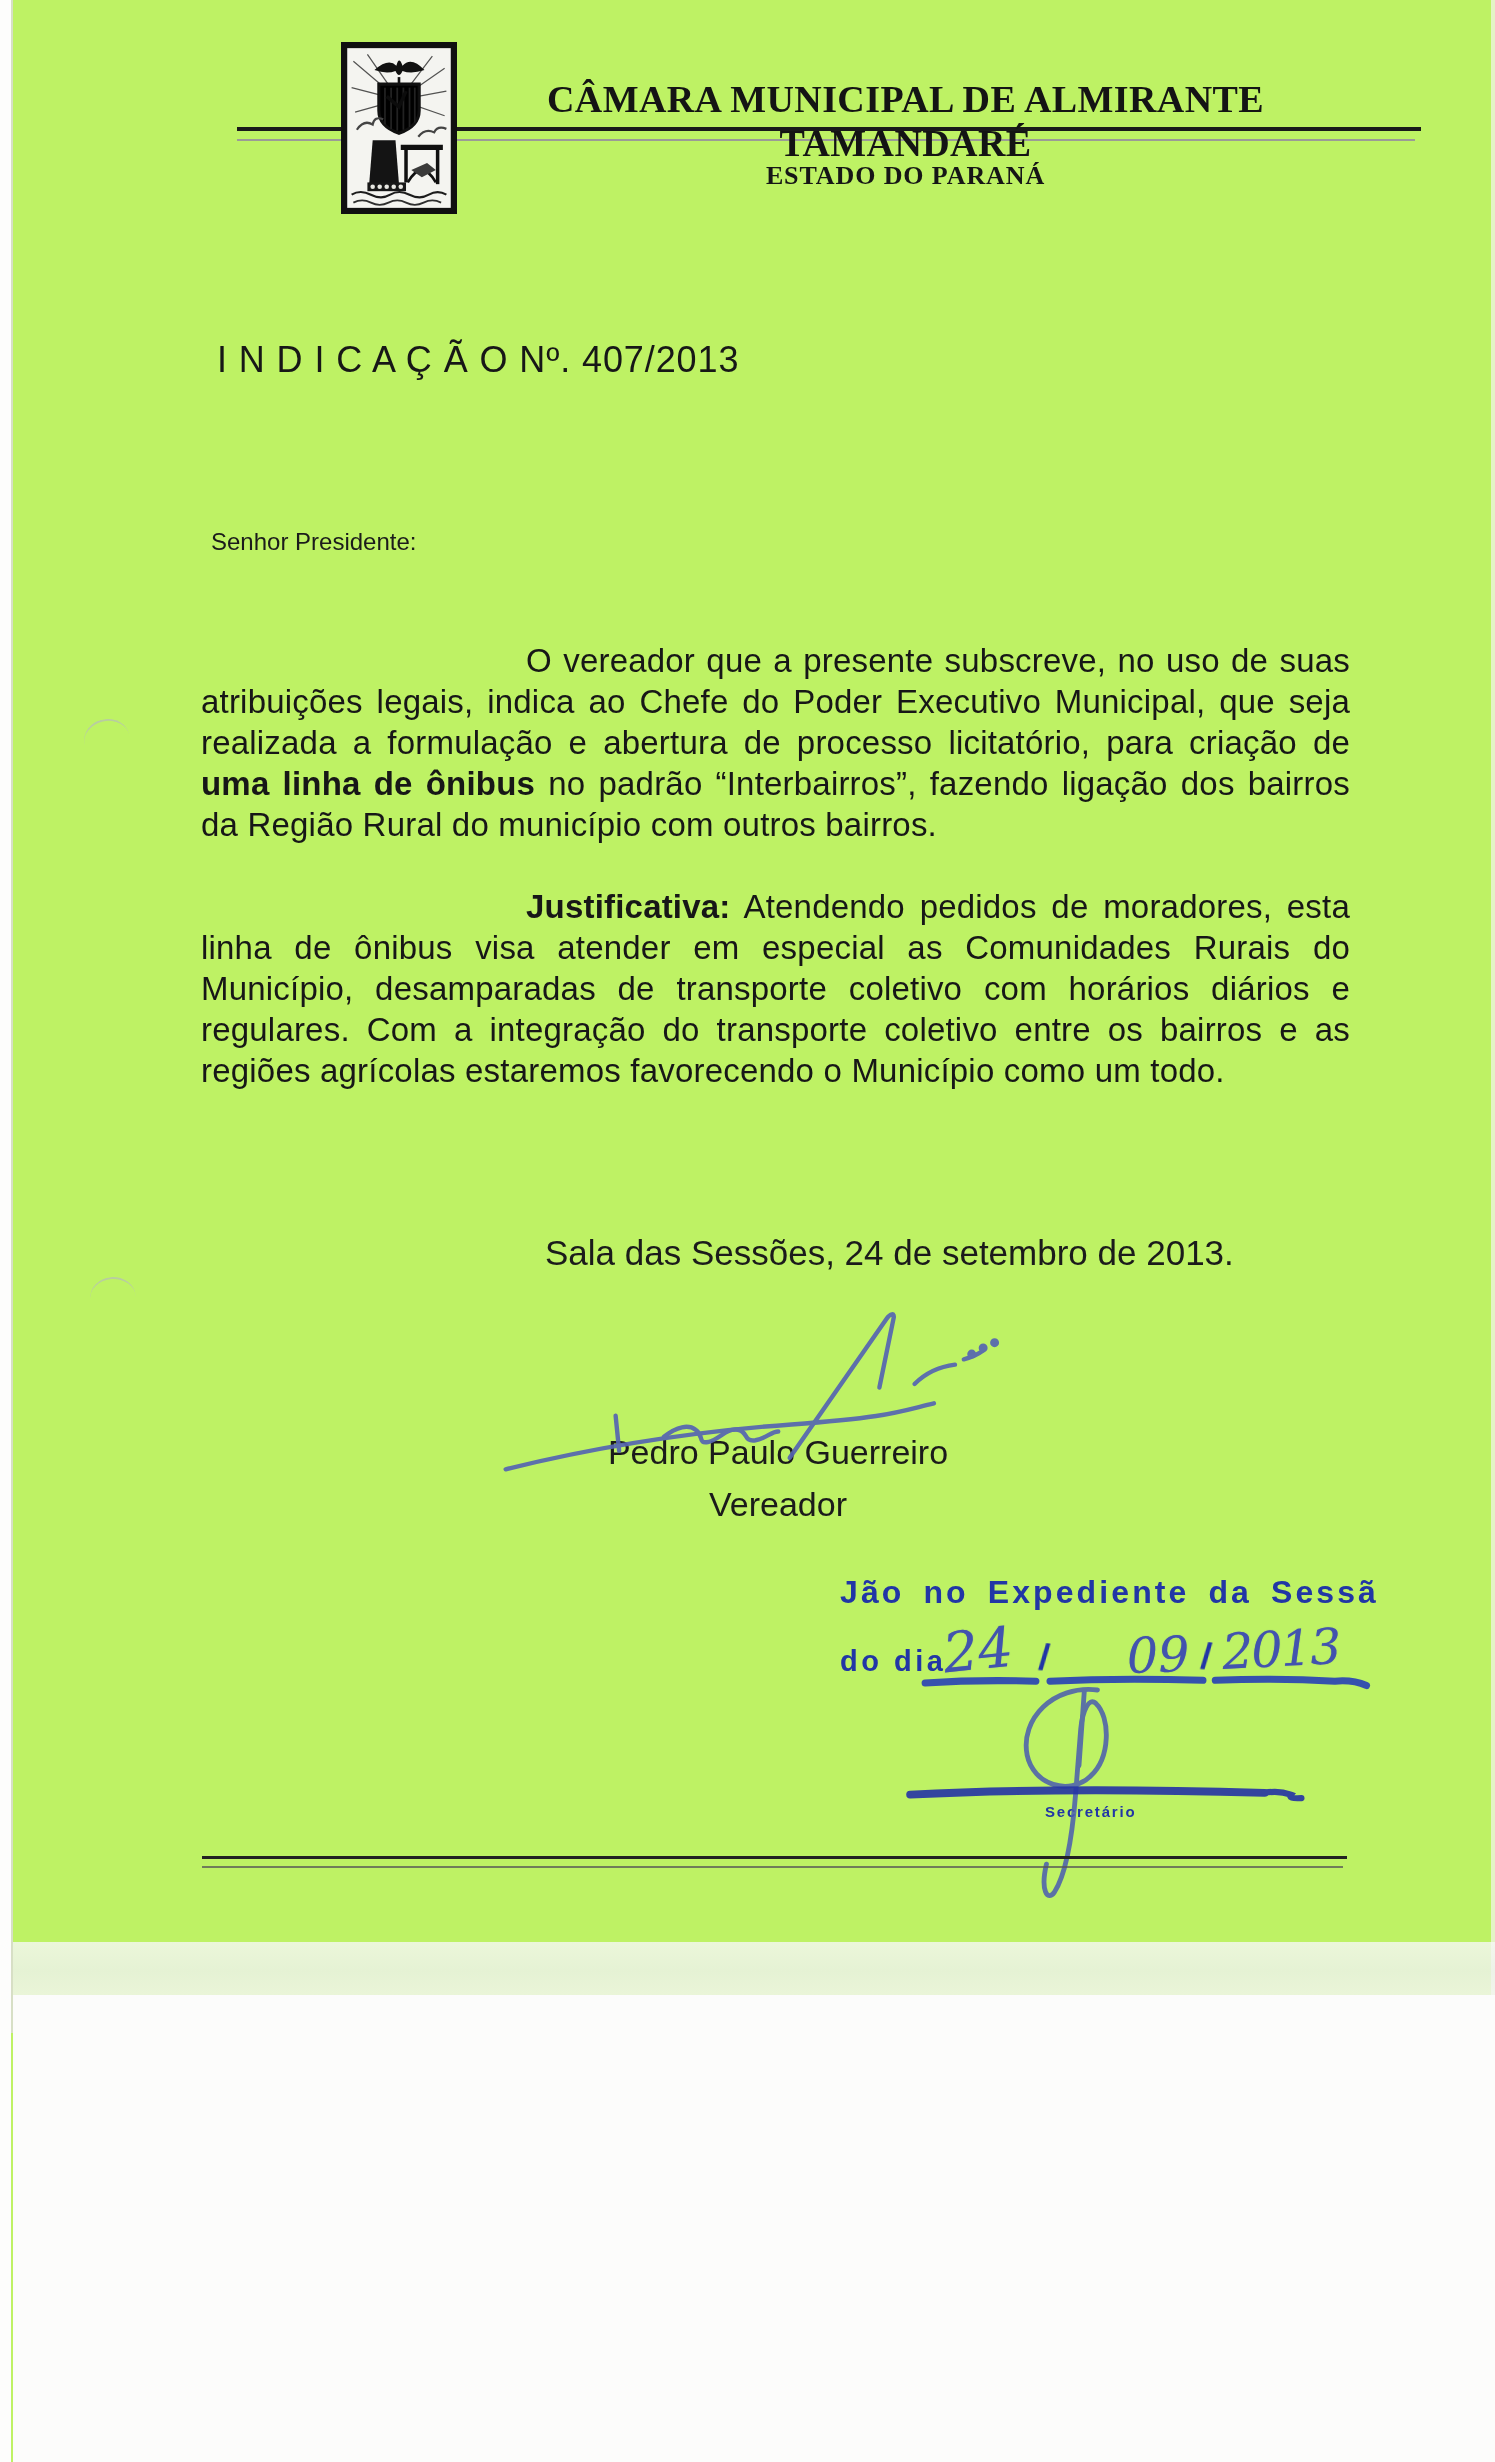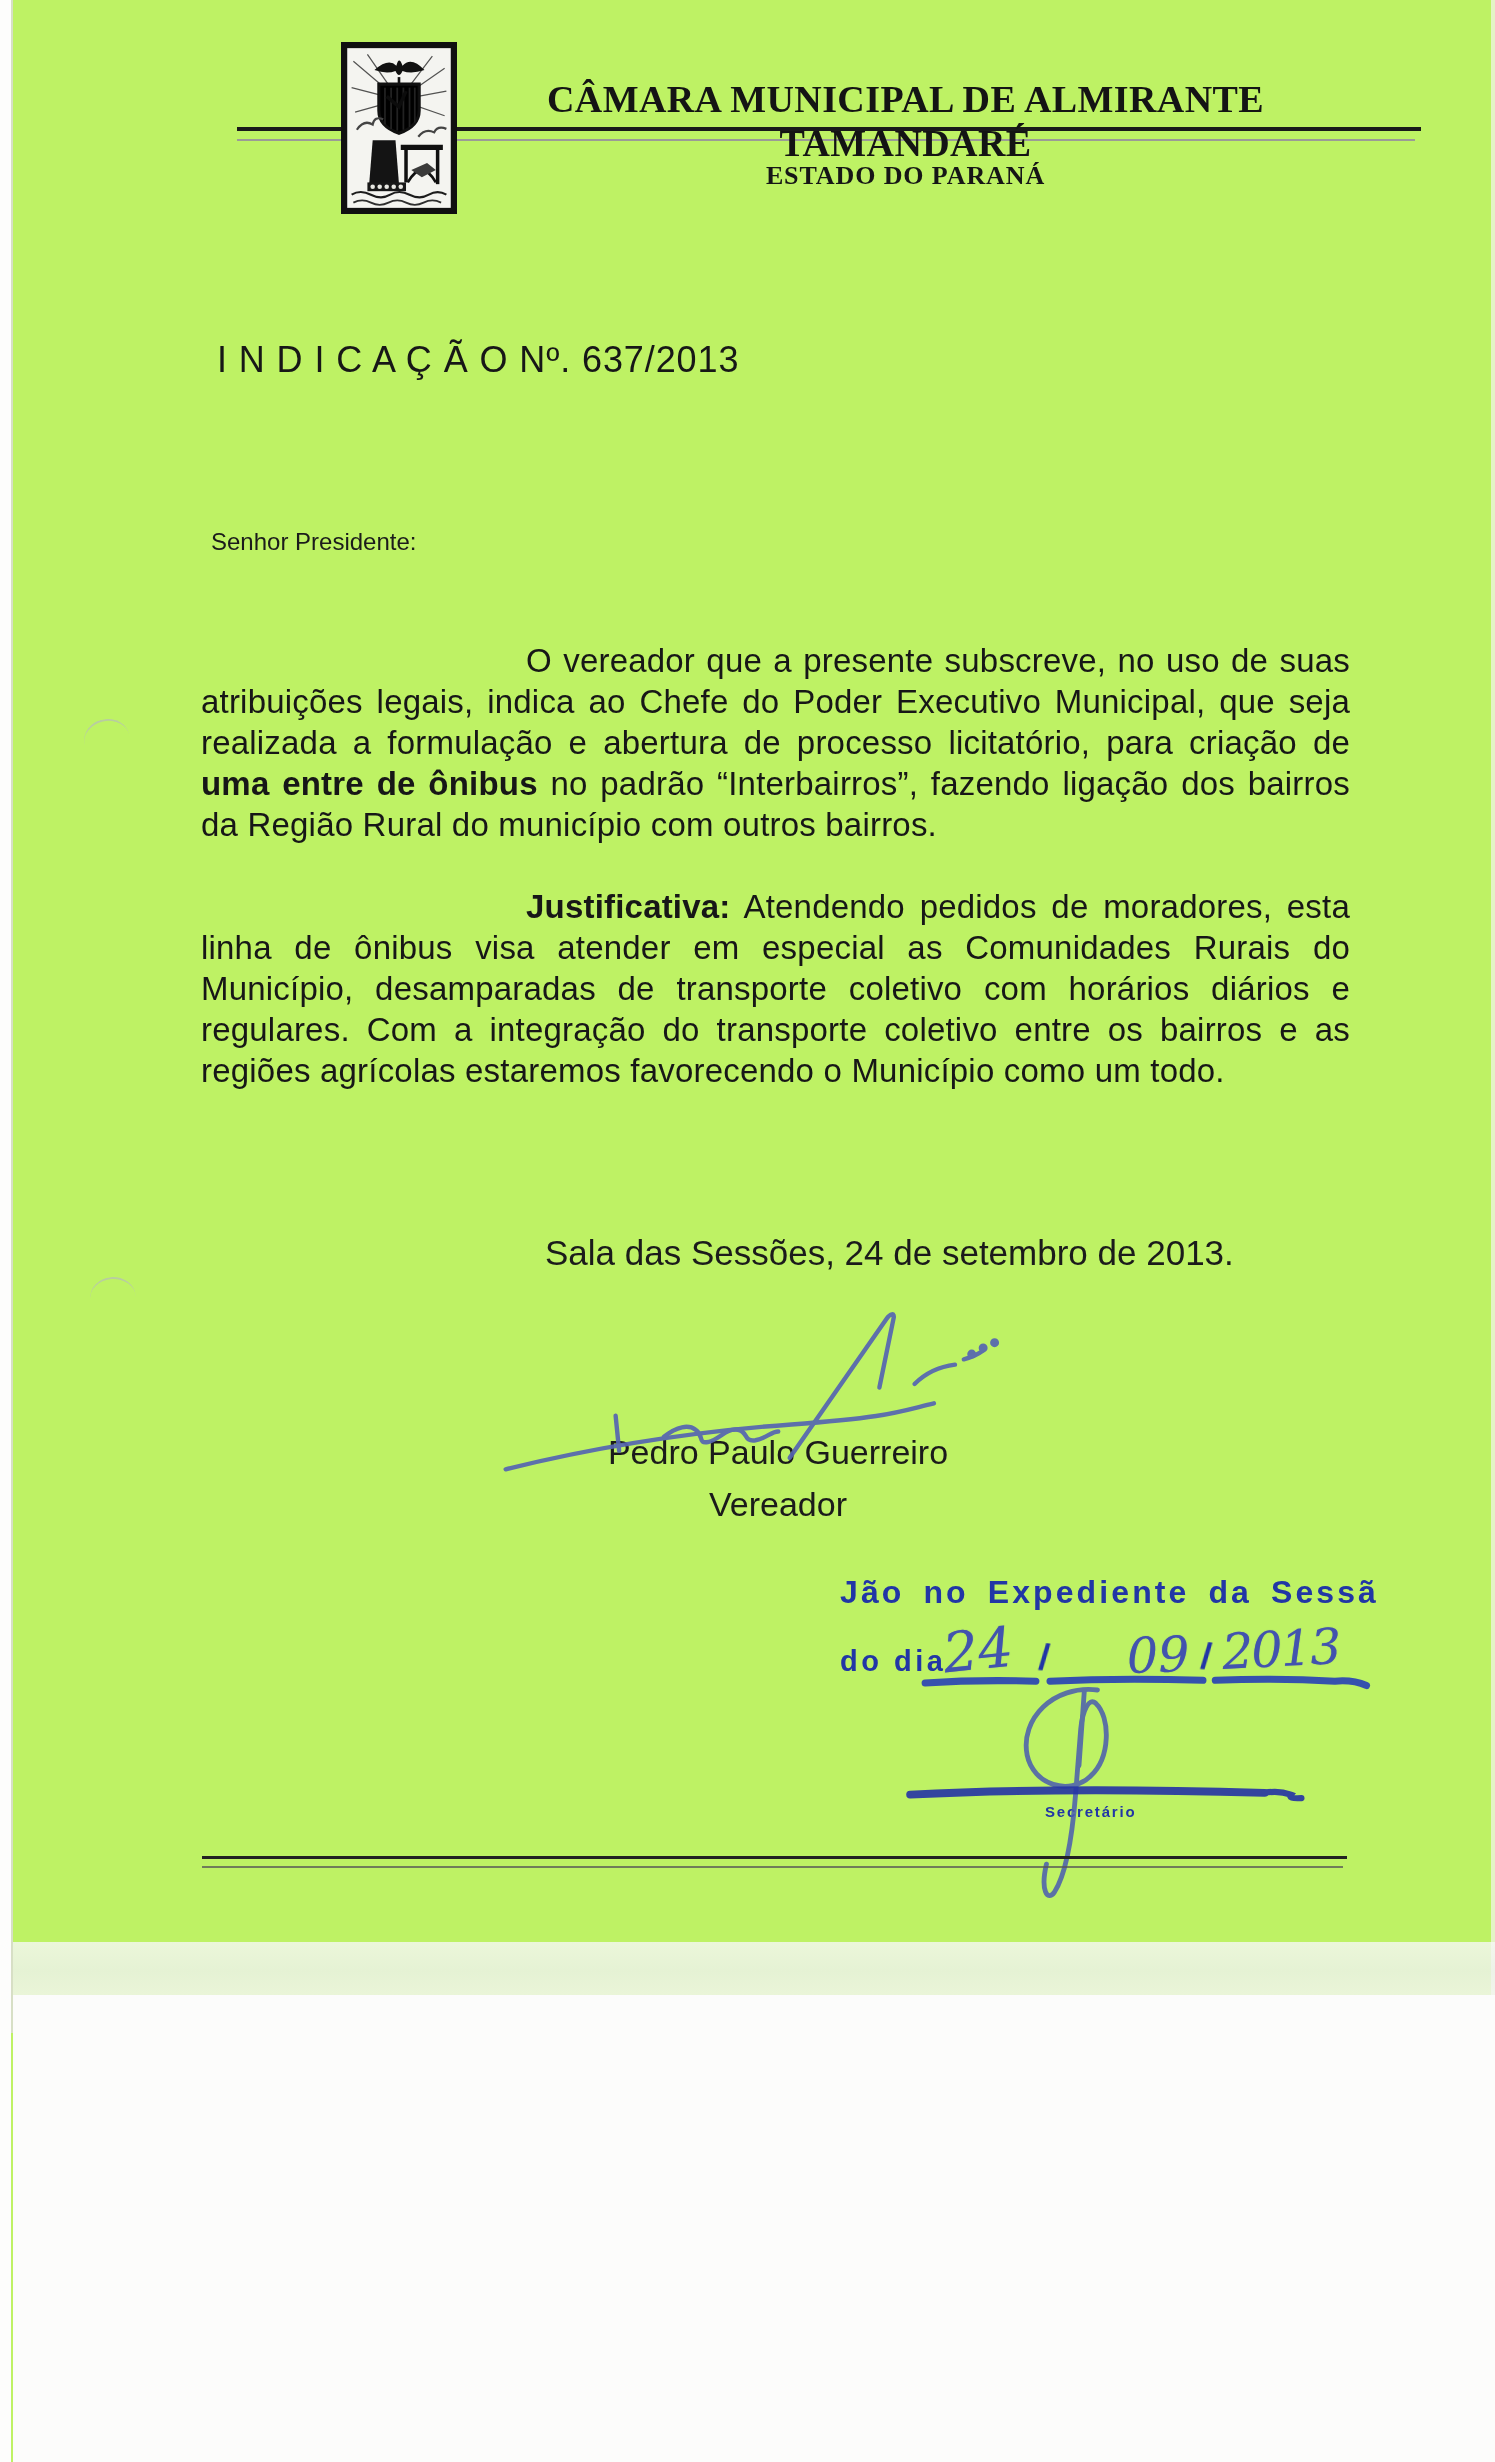--- a/index.html
+++ b/index.html
@@ -119,26 +119,26 @@
     <path d="M76 160 Q92 132 108 160" fill="none" stroke="#101010" stroke-width="3"></path>
     <path d="M80 146 l18 -8 10 8 -16 8 z" fill="#3a3a3a"></path>
 
     <path d="M12 174 q10 -6 22 0 t 22 0 t 22 0 t 22 0 t 20 0" fill="none" stroke="#1c1c1c" stroke-width="2.4"></path>
     <path d="M14 183 q10 -5 20 0 t 20 0 t 20 0 t 20 0 t 20 0" fill="none" stroke="#2e2e2e" stroke-width="2"></path>
   </svg>
 
   <div class="abs org-name">CÂMARA MUNICIPAL DE ALMIRANTE TAMANDARÉ</div>
   <div class="abs state-name">ESTADO DO PARANÁ</div>
 
-  <div class="abs doc-number">I N D I C A Ç Ã O Nº. 637/2013</div>
+  <div class="abs doc-number">I N D I C A Ç Ã O Nº. 407/2013</div>
 
   <div class="abs salutation">Senhor Presidente:</div>
 
   <p class="abs bodypara indent" style="top:640px;"><span>O vereador que a presente subscreve, no uso de suas atribuições legais, indica ao Chefe do Poder Executivo Municipal, que seja realizada a formulação e abertura de processo licitatório, para criação de</span>
-    <b>uma entre de ônibus</b>
+    <b>uma linha de ônibus</b>
     <span>no padrão “Interbairros”, fazendo ligação dos bairros da Região Rural do município com outros bairros.</span></p>
 
   <p class="abs bodypara indent" style="top:886px;"><b>Justificativa:</b>
     <span>Atendendo pedidos de moradores, esta linha de ônibus visa atender em especial as Comunidades Rurais do Município, desamparadas de transporte coletivo com horários diários e regulares. Com a integração do transporte coletivo entre os bairros e as regiões agrícolas estaremos favorecendo o Município como um todo.</span></p>
 
   <div class="abs dateline">Sala das Sessões, 24 de setembro de 2013.</div>
 
   <div class="abs signer-name">Pedro Paulo Guerreiro</div>
   <div class="abs signer-role">Vereador</div>
 

